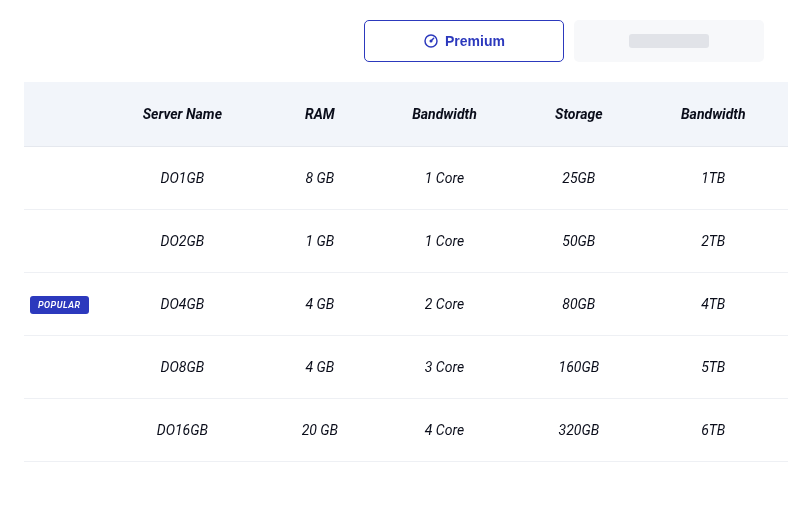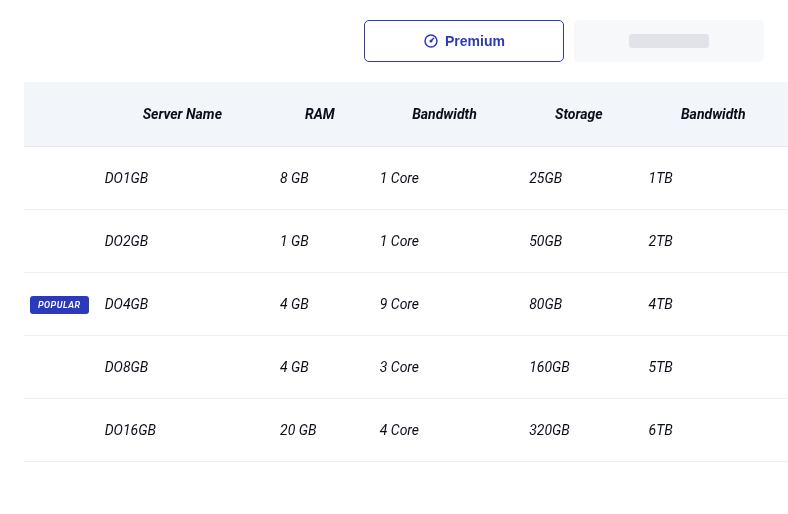--- a/index.html
+++ b/index.html
@@ -76,21 +76,21 @@
     }
     th.badge-col {
       width: 68px;
       padding-left: 0;
       padding-right: 0;
     }
     tbody tr {
       border-bottom: 1px solid #eef0f4;
     }
     td {
-      text-align: left;
+      text-align: center;
       padding: 23px 10px;
       font-size: 14px;
       color: #0a0d1a;
     }
     td.badge-cell {
       width: 68px;
       padding: 8px 6px;
       text-align: left;
       margin-top: 15px;
     }
@@ -150,21 +150,21 @@
           <td>DO2GB</td>
           <td>1 GB</td>
           <td>1 Core</td>
           <td>50GB</td>
           <td>2TB</td>
         </tr>
         <tr>
           <td class="badge-cell"><span class="popular-badge">POPULAR</span></td>
           <td>DO4GB</td>
           <td>4 GB</td>
-          <td>9 Core</td>
+          <td>2 Core</td>
           <td>80GB</td>
           <td>4TB</td>
         </tr>
         <tr>
           <td class="badge-cell"></td>
           <td>DO8GB</td>
           <td>4 GB</td>
           <td>3 Core</td>
           <td>160GB</td>
           <td>5TB</td>

